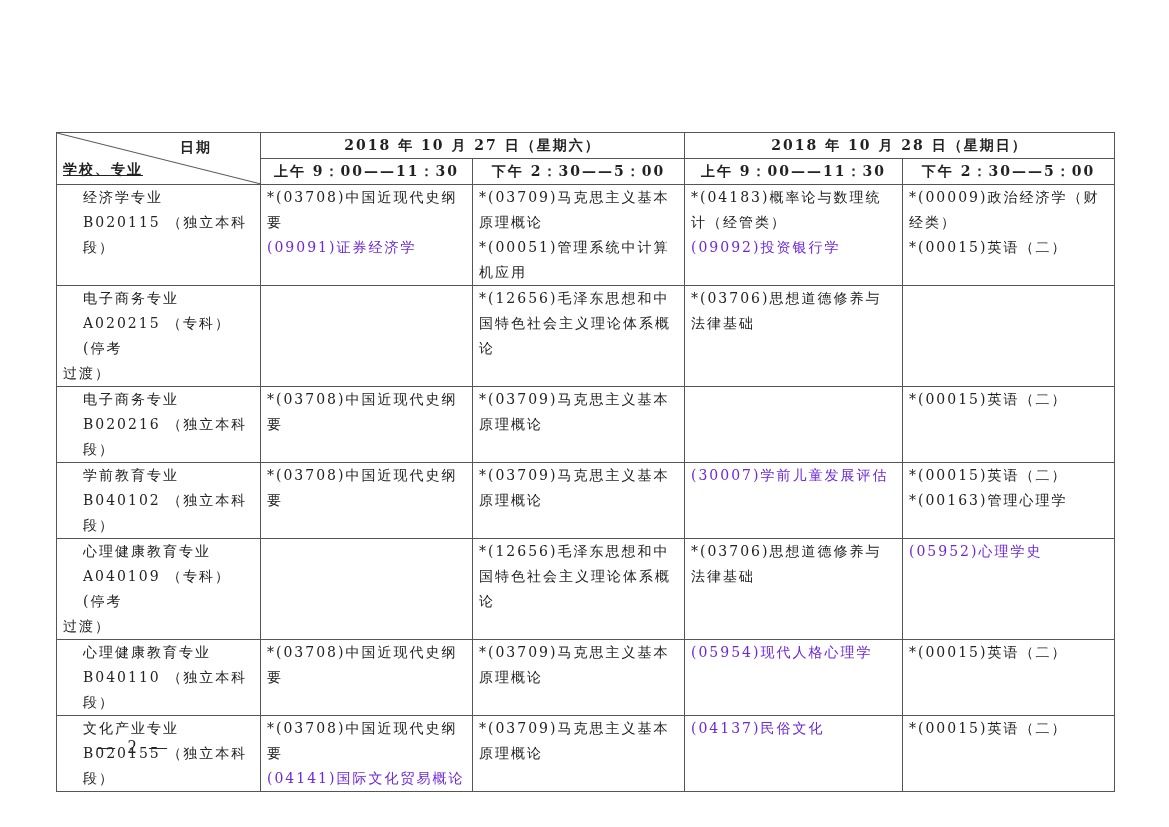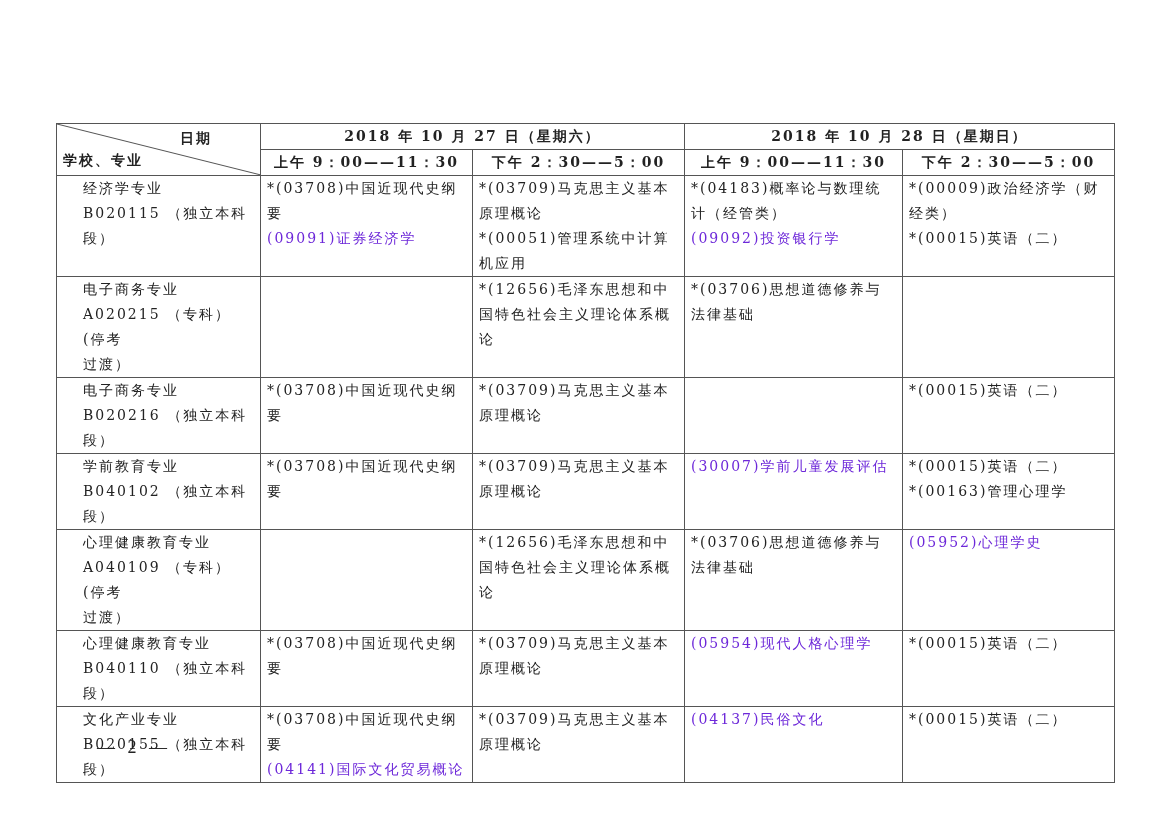--- a/index.html
+++ b/index.html
@@ -1,29 +1,29 @@
 <!DOCTYPE html>
 <html><head>
 <meta charset="utf-8">
 <style>
   html, body { margin: 0; padding: 0; background: #ffffff; }
   body { width: 1169px; height: 827px; position: relative; overflow: hidden;
          font-family: "DejaVu Serif", "Liberation Serif", serif; color: #222; }
-  table.sched { position: absolute; left: 56px; top: 123px; border-collapse: collapse;
+  table.sched { position: absolute; left: 56px; top: 132px; border-collapse: collapse;
                 table-layout: fixed; width: 1058px; font-size: 14px; }
   table.sched td, table.sched th { border: 1px solid #555; vertical-align: top;
                 padding: 0 6px; line-height: 25px; letter-spacing: 2px; overflow: hidden; }
   table.sched th { font-weight: bold; text-align: center; vertical-align: middle; padding: 0 11px; }
   .corner { position: relative; padding: 0 !important; }
   .corner svg { position: absolute; left: 0; top: 0; }
   .corner .date-label { position: absolute; right: 48px; top: 2px; font-weight: bold; }
-  .corner .school-label { position: absolute; left: 6px; bottom: 2px; font-weight: bold; }
+  .corner .school-label { position: absolute; left: 6px; bottom: 2px; font-weight: bold; text-decoration: underline; }
   .major { padding-left: 6px; }
   .major .line1, .major .line2 { display: block; padding-left: 20px; }
-  .major .line3 { display: block; margin-left: 20px; }
+  .major .line3 { display: block; }
   .exam { display: block; }
   .red { color: #6d28d9; }
   .page-num { position: absolute; left: 97px; top: 737px; font-size: 18px;
               font-family: "Liberation Serif", serif; letter-spacing: 4px; }
 </style>
 </head>
 <body>
 
 <table class="sched">
   <colgroup>

